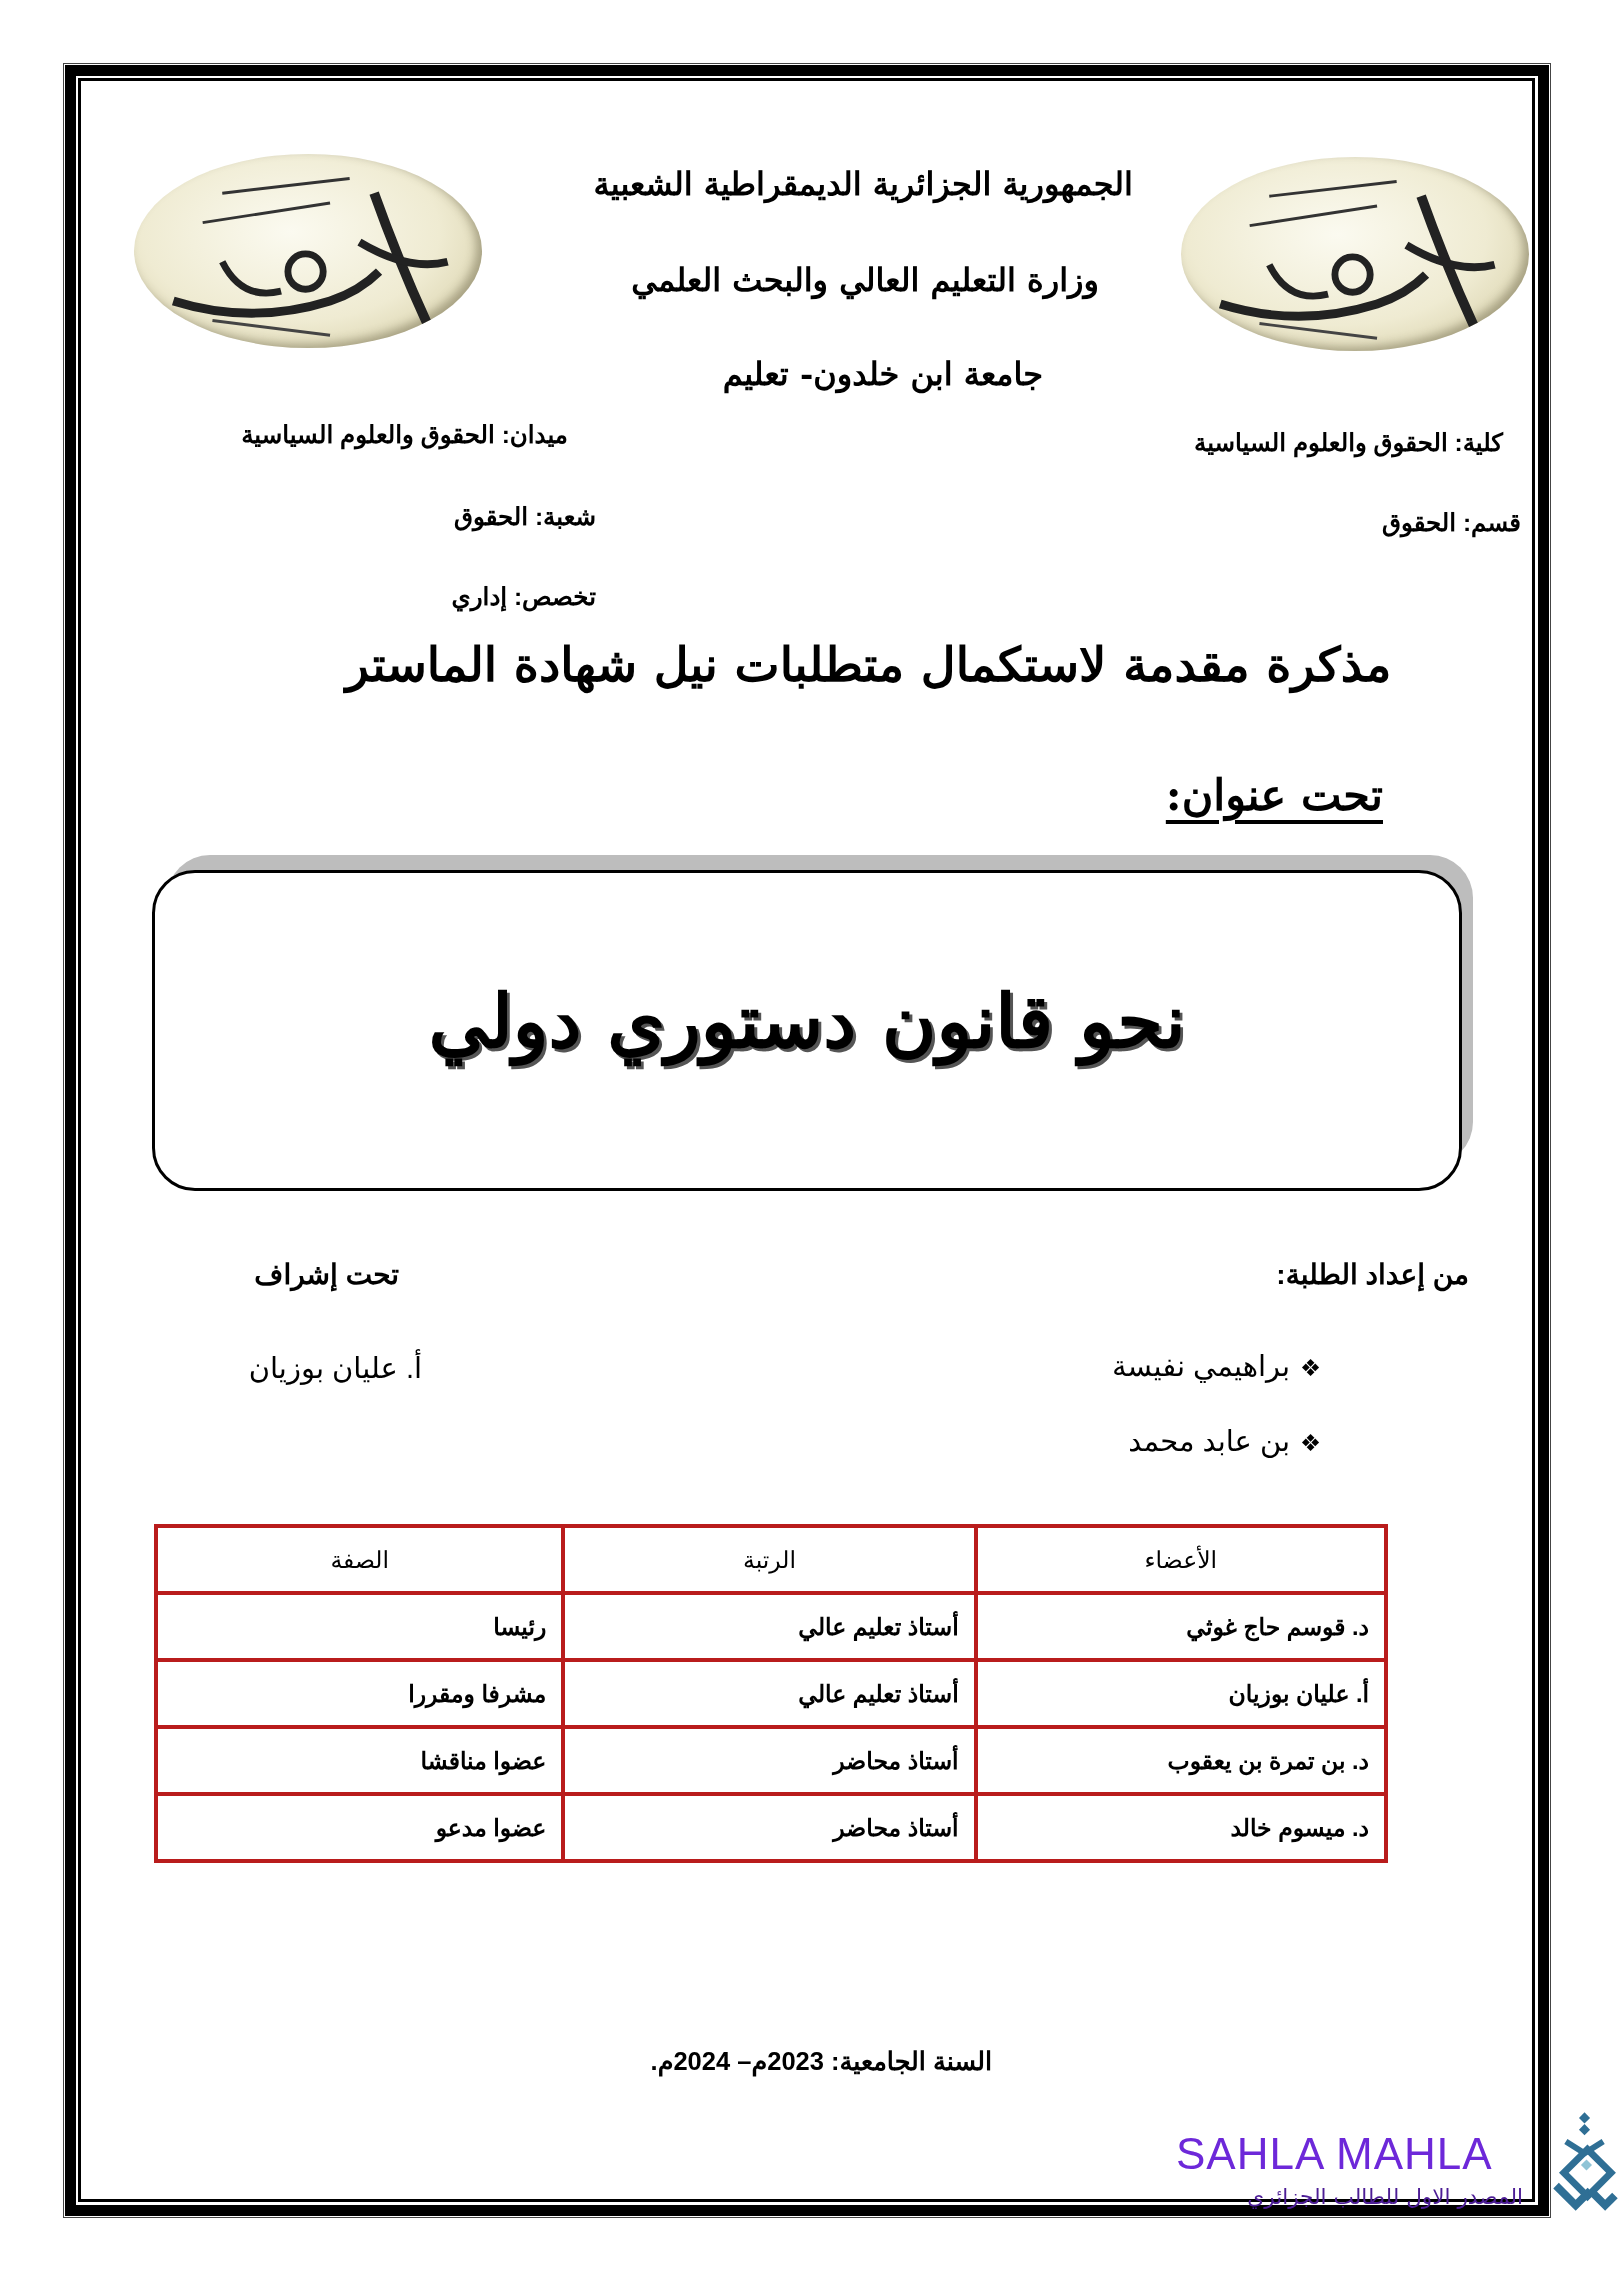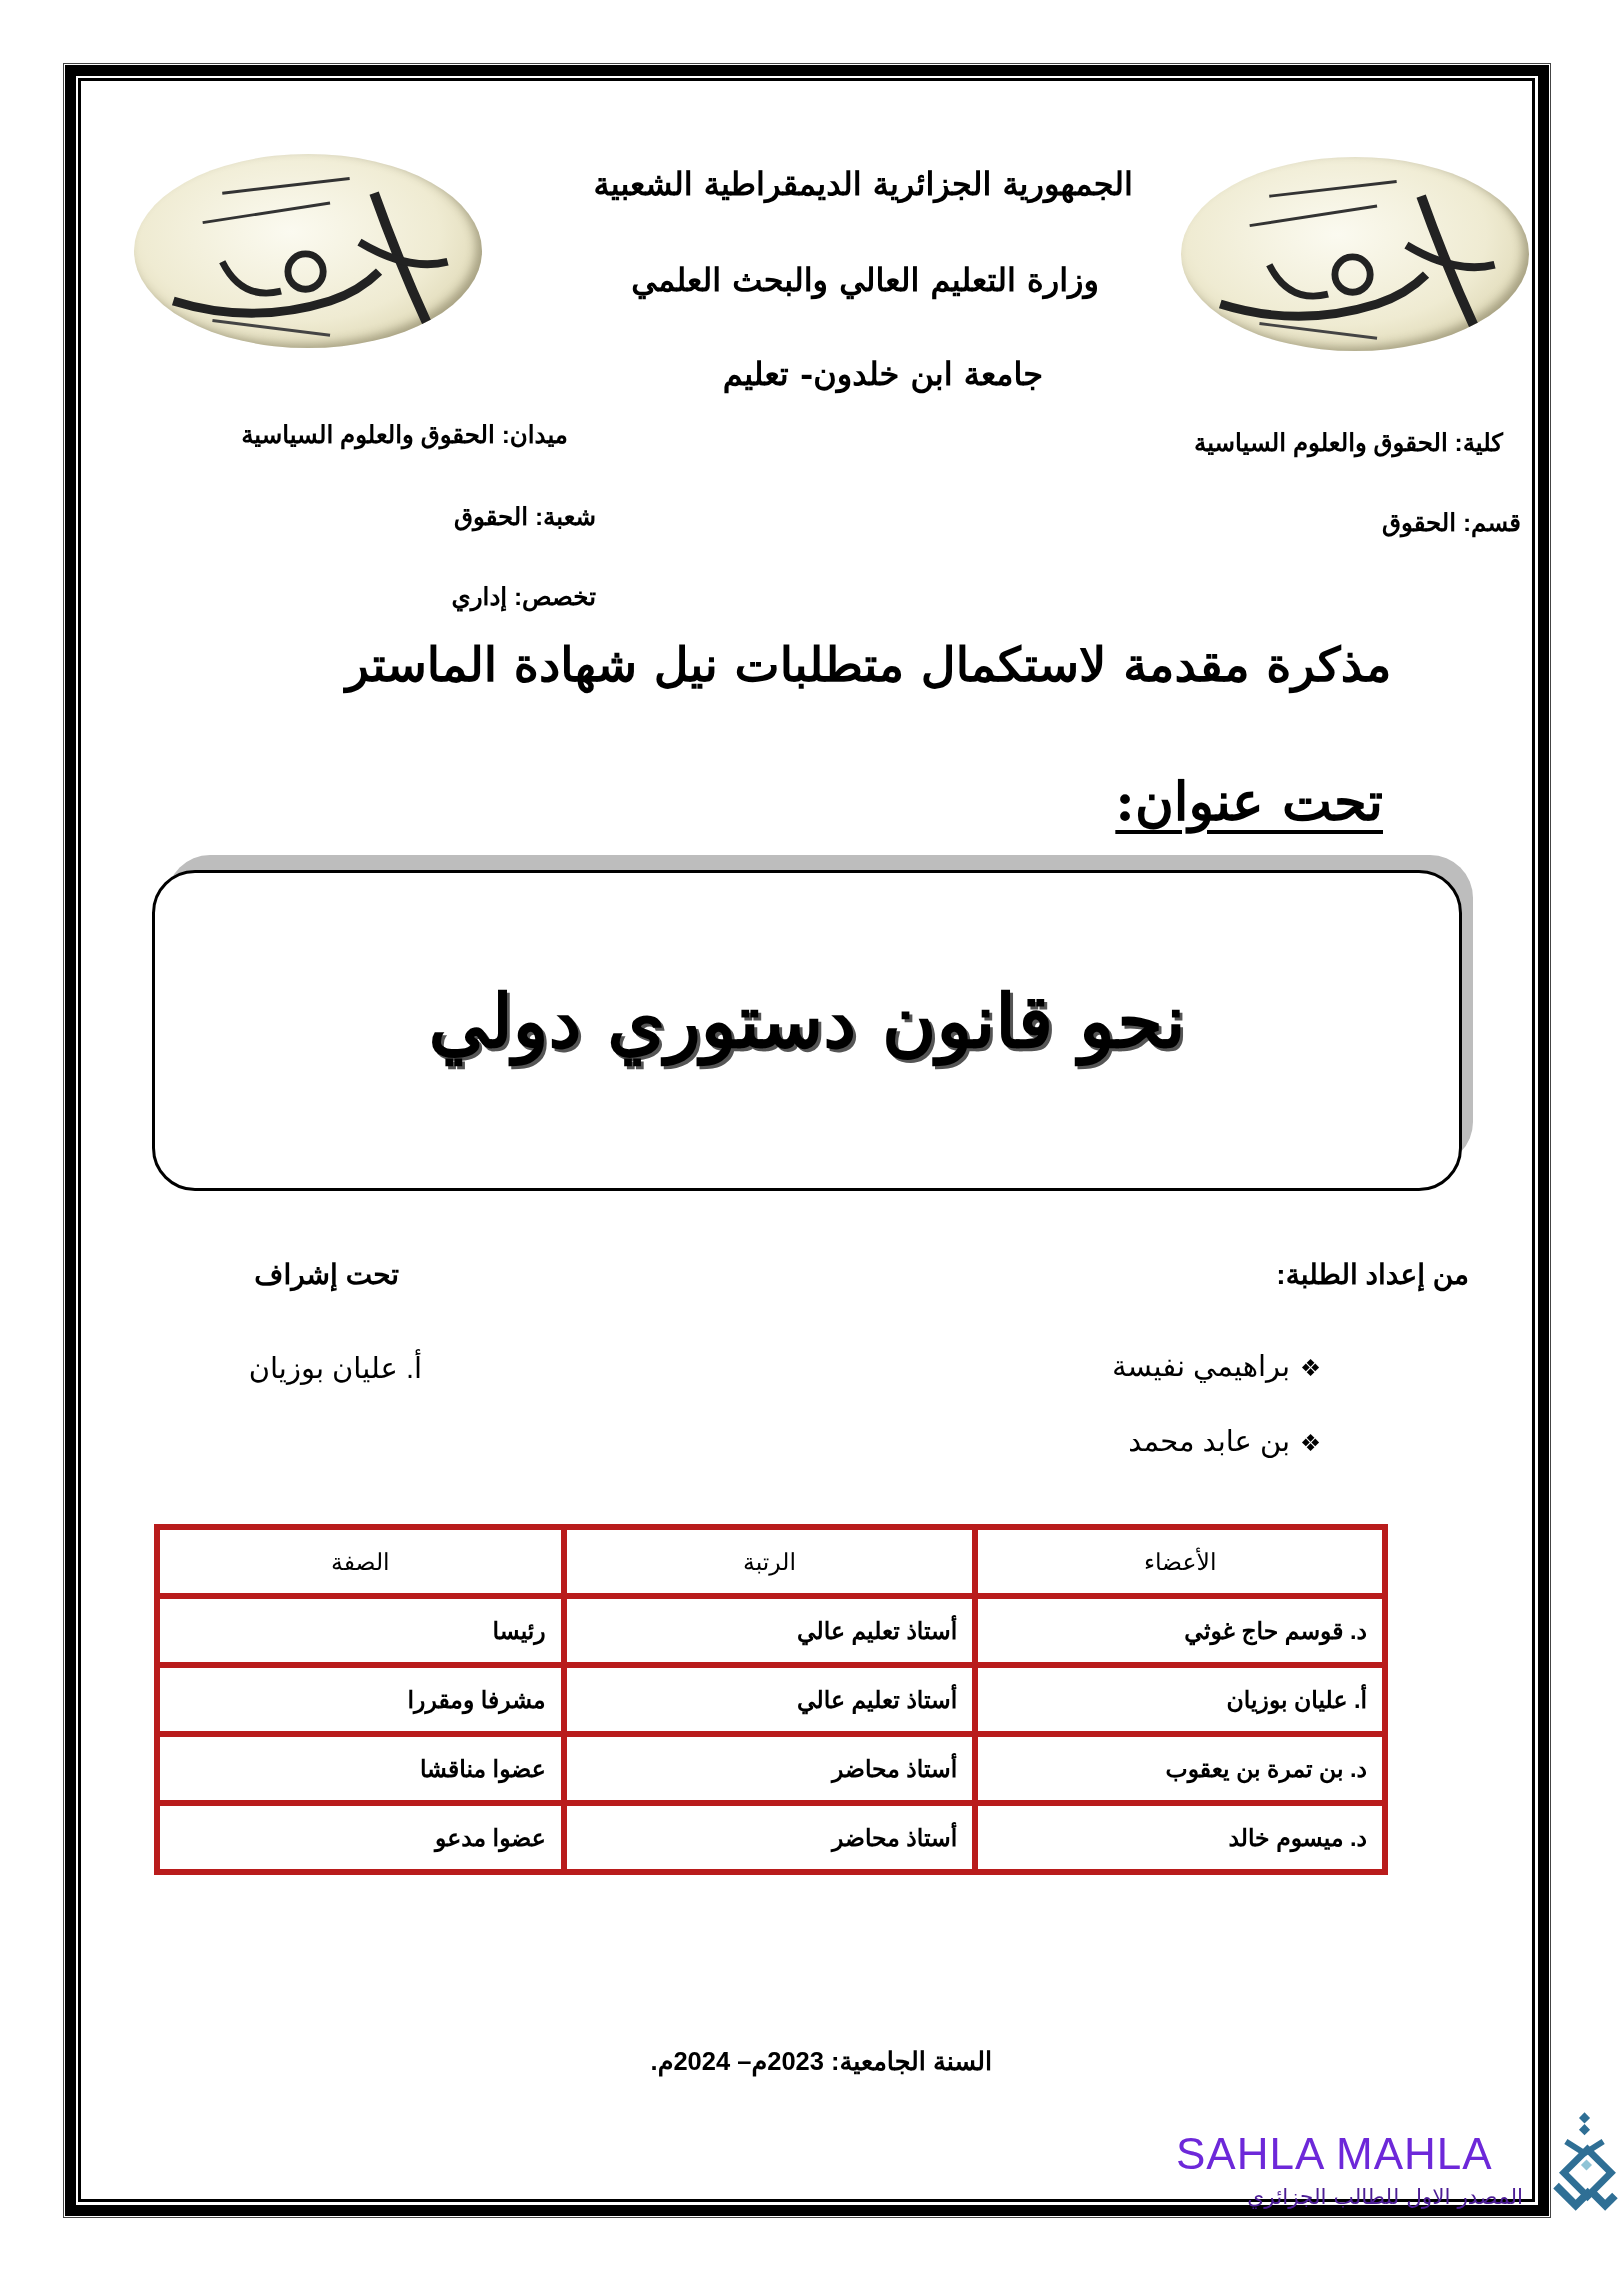--- a/index.html
+++ b/index.html
@@ -23,41 +23,41 @@
           background: radial-gradient(ellipse at 45% 40%, #fbfaf0 0%, #efebd2 55%, #d9d2ac 85%, #b9b08a 100%);
           box-shadow: inset -5.9px -3.9px 9.8px rgba(60,55,30,0.35); overflow: hidden; }
   .logo svg { width: 100%; height: 100%; }
 
   
   .hdr { font-family: "DejaVu Serif", "Liberation Serif", serif; font-weight: bold; font-size: 32px; }
   .info { font-family: "Liberation Sans", sans-serif; font-weight: bold; font-size: 24.5px; }
   .memo-title { font-family: "DejaVu Serif", "Liberation Serif", serif; font-weight: bold;
                 font-size: 47px; letter-spacing: 0px; transform: scaleX(1.02); }
   .under-title { font-family: "DejaVu Serif", "Liberation Serif", serif; font-weight: bold;
-                 font-size: 53px; text-decoration: underline; text-decoration-thickness: 3.9px;
+                 font-size: 43px; text-decoration: underline; text-decoration-thickness: 3.9px;
                  text-underline-offset: 9.8px; }
 
   
   .box-shadow { left: 167px; top: 855px; width: 1306px; height: 310px; background: #bdbdbd;
                 border-radius: 43px; }
   .title-box { left: 152px; top: 870px; width: 1310px; height: 321px; background: #fff;
                border: 3.9px solid #000; border-radius: 43px; box-sizing: border-box;
                display: flex; align-items: center; justify-content: center; }
   .title-text { font-family: "DejaVu Serif", "Liberation Serif", serif; font-weight: bold; font-size: 74px;
                 text-shadow: 2.9px 2.9px 0 #555; margin-top: -19.6px; }
 
   
   .label-bold { font-family: "Liberation Sans", sans-serif; font-weight: bold; font-size: 28px; }
   .person { font-family: "Liberation Sans", sans-serif; font-size: 29px; }
   .bullet { font-size: 23.5px; margin-left: 9.8px; }
 
   
   .jury { left: 154px; top: 1524px; width: 1234px; height: 324px; border-collapse: collapse;
           direction: rtl; font-family: "Liberation Sans", sans-serif; }
-  .jury td, .jury th { border: 6px solid #b91c1c; height: 63px; padding: 0 15px; font-size: 23.5px; }
+  .jury td, .jury th { border: 4px solid #b91c1c; height: 63px; padding: 0 15px; font-size: 23.5px; }
   .jury th { font-weight: normal; text-align: center; font-size: 23.5px; }
   .jury td.c-name { text-align: right; font-weight: bold; }
   .jury td.c-rank, .jury td.c-role { text-align: right; font-weight: bold; }
 
   .year { font-family: "Liberation Sans", sans-serif; font-weight: bold; font-size: 25.5px; }
 
   
   .wm-en { font-family: "Liberation Sans", sans-serif; font-size: 44px; color: #6d28d9; letter-spacing: 1px; }
   .wm-ar { font-family: "DejaVu Sans", sans-serif; font-size: 21.6px; color: #4c1d95; }
 </style>

